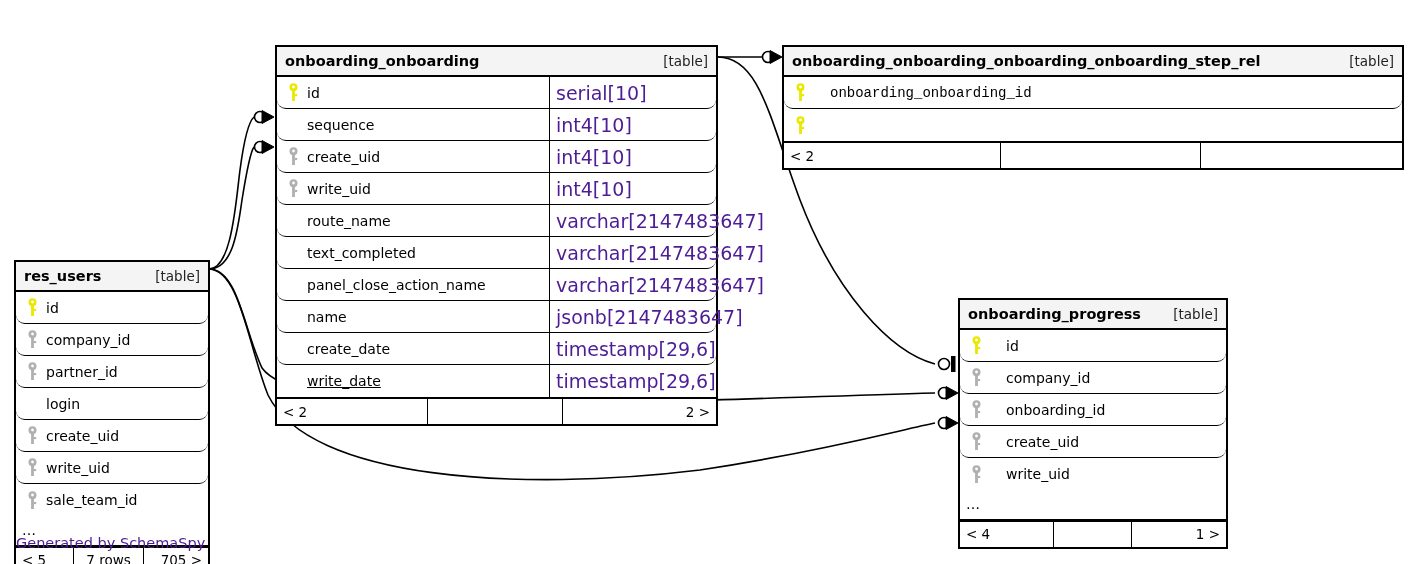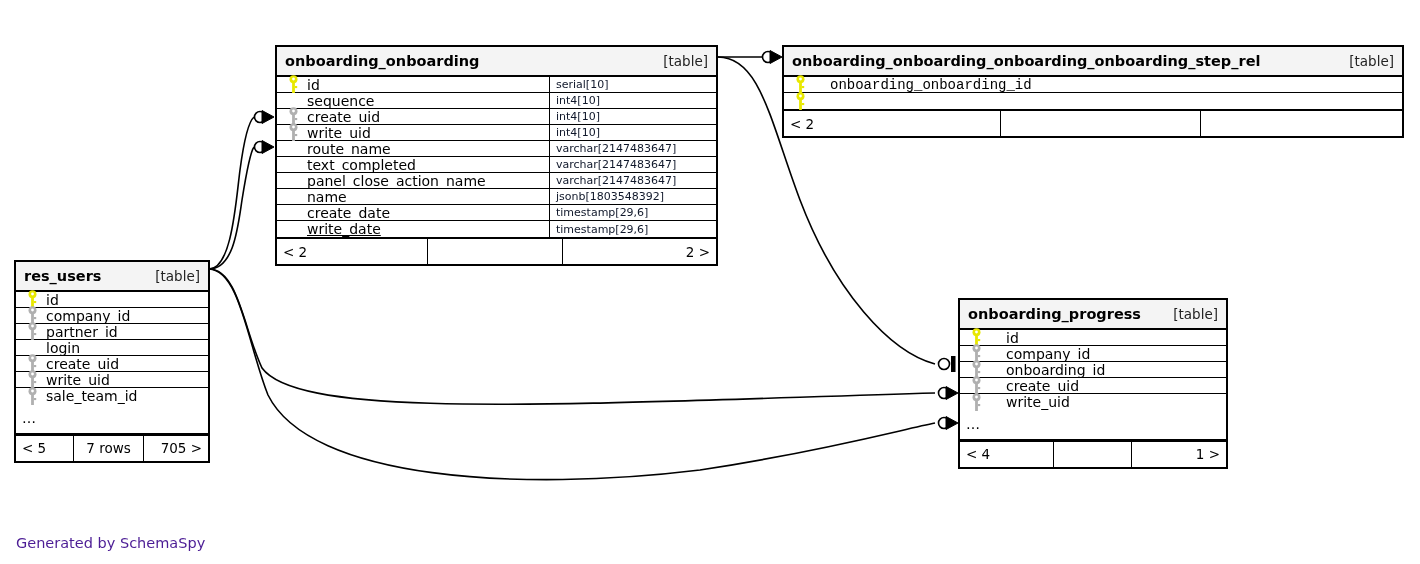--- a/index.html
+++ b/index.html
@@ -15,27 +15,27 @@
   svg#edges rect.bar{fill:#000;}
 
   .tbl{position:absolute;border:2px solid #000;background:#fff;box-sizing:border-box;margin-top:35px;}
   .thead{display:flex;align-items:center;justify-content:space-between;
          background:#f4f4f4;border-bottom:2px solid #000;
          height:30px;padding:0 8px;box-sizing:border-box;}
   .tname{font-weight:bold;font-size:14.5px;color:#000;white-space:nowrap;letter-spacing:0px;}
   .ttag{font-size:13.5px;color:#222;white-space:nowrap;padding-left:10px;}
 
   .rows{display:block;}
-  .row{display:flex;height:16px;border-bottom:1.6px solid #000;box-sizing:border-box;}
+  .row{display:flex;height:32px;border-bottom:1.6px solid #000;box-sizing:border-box;border-radius:9px;}
   .row:last-child{border-bottom:none;}
   .cname{display:flex;align-items:center;flex:0 0 auto;box-sizing:border-box;
          padding-left:6px;font-size:14px;color:#000;white-space:nowrap;}
   .ctype{display:flex;align-items:center;box-sizing:border-box;flex:1 1 auto;
-         border-left:1.6px solid #000;padding-left:6px;font-size:11px;
-         color:#0f172a;white-space:nowrap;}
+         border-left:1.6px solid #000;padding-left:6px;font-size:19px;
+         color:#4c1d95;white-space:nowrap;}
   .keybox{width:20px;min-width:20px;display:flex;align-items:center;justify-content:center;}
   .lbl{padding-left:4px;}
   .lbl.ind{padding-left:20px;}
   .erow{display:flex;align-items:center;height:29.5px;border-bottom:1.6px solid #000;
         padding-left:6px;font-size:14px;color:#000;box-sizing:border-box;}
 
   .tfoot{display:flex;height:27px;border-top:2px solid #000;box-sizing:border-box;}
   .fcell{display:flex;align-items:center;font-size:13.5px;color:#000;
          box-sizing:border-box;padding:0 6px;border-left:1.6px solid #000;}
   .fcell:first-child{border-left:none;}
@@ -151,21 +151,21 @@
             <span class="keybox"></span>
             <span class="lbl">panel_close_action_name</span>
           </div>
           <div class="ctype">varchar[2147483647]</div>
         </div>
         <div class="row">
           <div class="cname" style="flex:0 0 272px;">
             <span class="keybox"></span>
             <span class="lbl">name</span>
           </div>
-          <div class="ctype">jsonb[1803548392]</div>
+          <div class="ctype">jsonb[2147483647]</div>
         </div>
         <div class="row">
           <div class="cname" style="flex:0 0 272px;">
             <span class="keybox"></span>
             <span class="lbl">create_date</span>
           </div>
           <div class="ctype">timestamp[29,6]</div>
         </div>
         <div class="row">
           <div class="cname" style="flex:0 0 272px;text-decoration:underline;">

